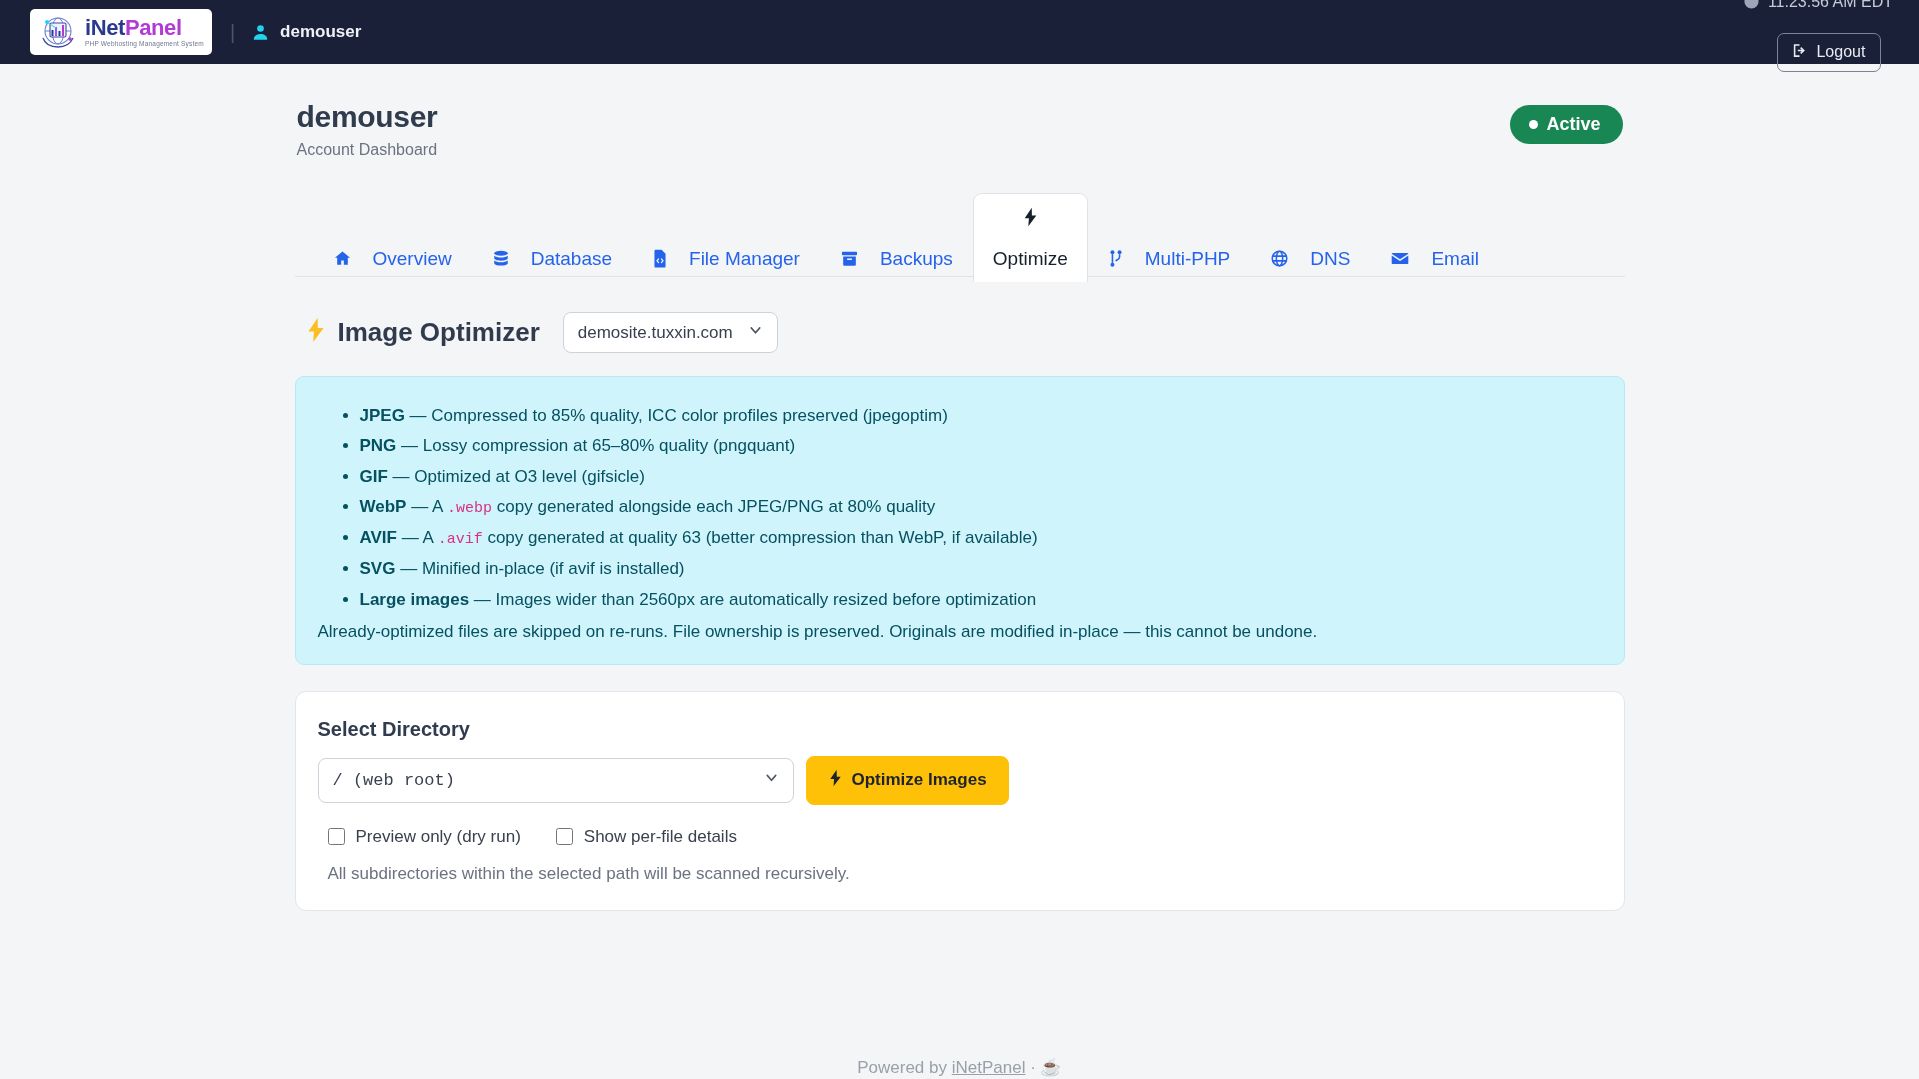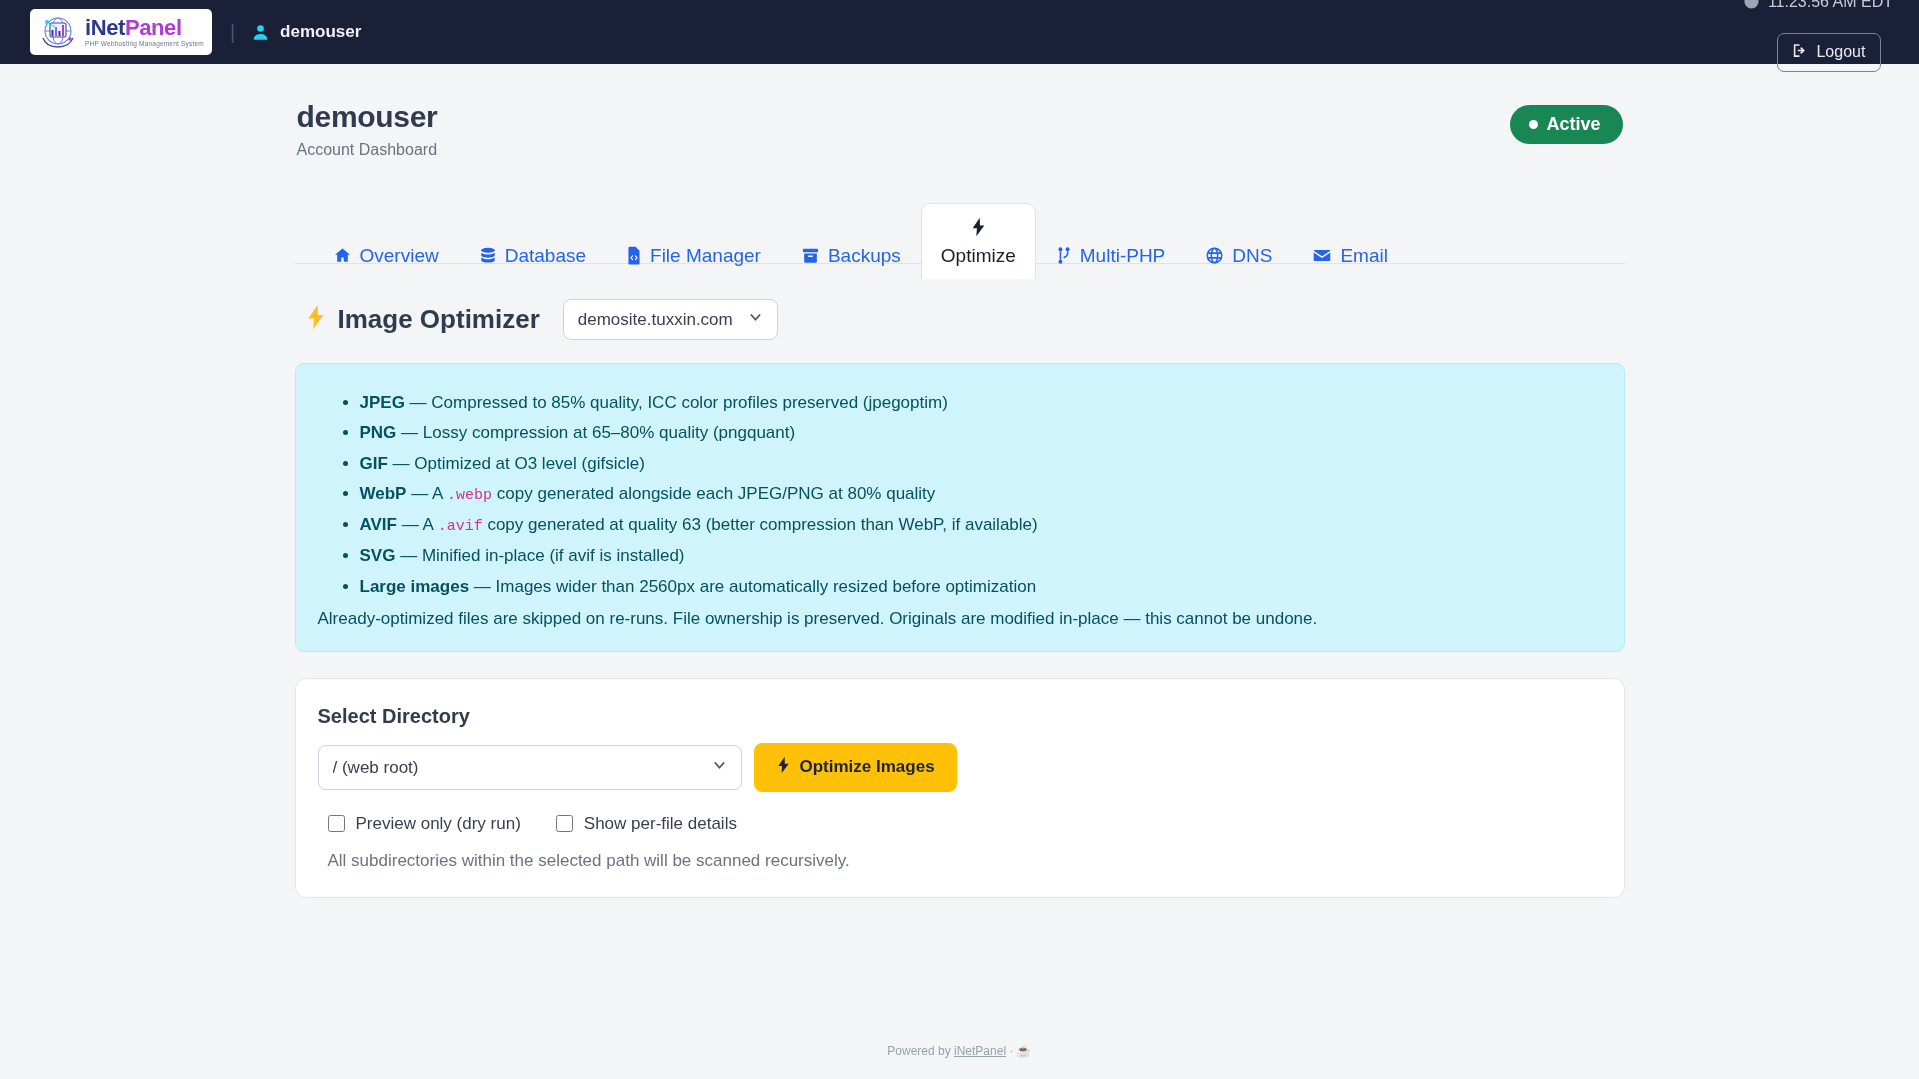--- a/index.html
+++ b/index.html
@@ -127,30 +127,30 @@
   .tabs {
     display: flex;
     align-items: flex-end;
     margin-top: 28px;
     border-bottom: 1px solid #dfe2e8;
     padding-left: 18px;
   }
   .tab {
     display: flex;
     align-items: center;
-    gap: 8px;
+    gap: 21px;
     padding: 13px 19px 12px 19px;
     font-size: 19px;
     color: #2563eb;
     cursor: pointer;
     border: 1px solid transparent;
     border-bottom: none;
     border-radius: 9px 9px 0 0;
     position: relative;
-    top: 16px;
+    top: 6px;
     white-space: nowrap;
     background: transparent;
     font-family: inherit;
   }
   .tab.active {
     background: #ffffff;
     color: #17212e;
     border-color: #dfe2e8;
     font-weight: normal;
     flex-direction: column;
@@ -248,21 +248,21 @@
     font-size: 20px;
     font-weight: bold;
     color: #303b4d;
     margin: 0 0 15px 0;
   }
   .row-controls {
     display: flex;
     align-items: center;
     gap: 12px;
   }
-  .dir-select { position: relative; width: 424px; }
+  .dir-select { position: relative; width: 476px; font-family: Liberation Mono, monospace; }
   .dir-select select {
     appearance: none;
     -webkit-appearance: none;
     width: 100%;
     font-family: inherit;
     font-size: 17px;
     color: #394150;
     background: #ffffff;
     border: 1px solid #ced2da;
     border-radius: 8px;
@@ -308,21 +308,21 @@
     margin-top: 17px;
     padding-left: 10px;
     font-size: 17px;
     color: #6b7280;
   }
 
   
   .footer {
     margin-top: 146px;
     text-align: center;
-    font-size: 12px;
+    font-size: 17px;
     color: #9aa0aa;
   }
   .footer a { color: #9aa0aa; text-decoration: underline; }
 </style>
 </head>
 <body>
 
 <div class="topbar">
 
   <div class="logo-box">

